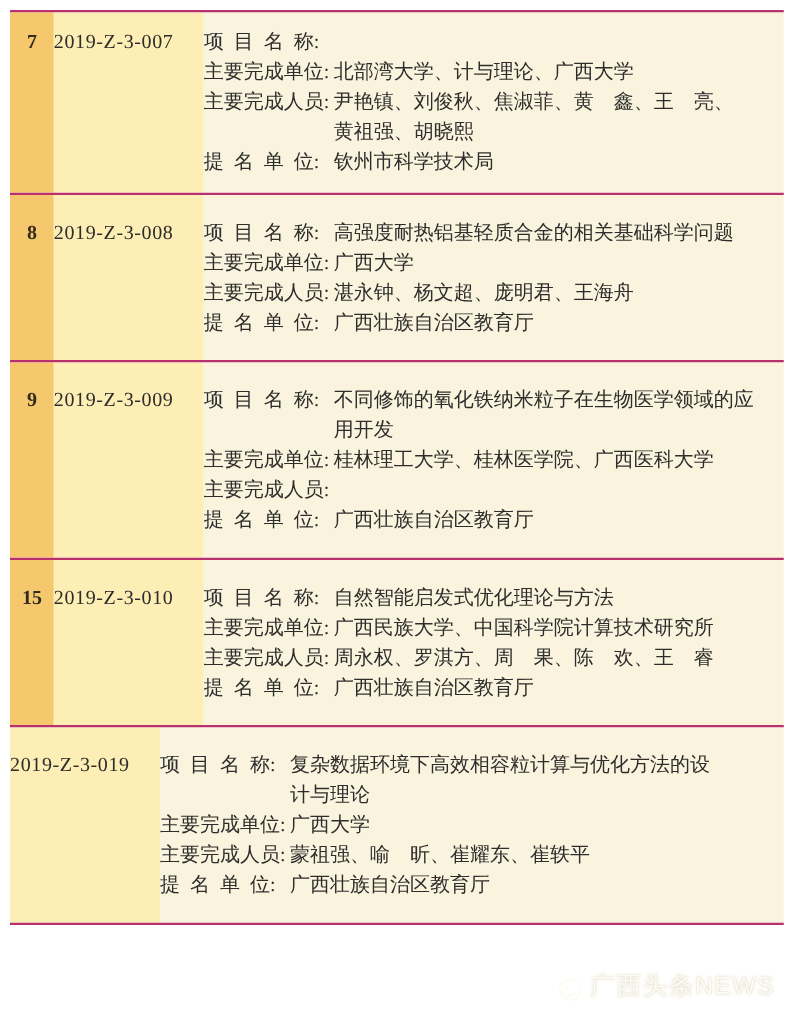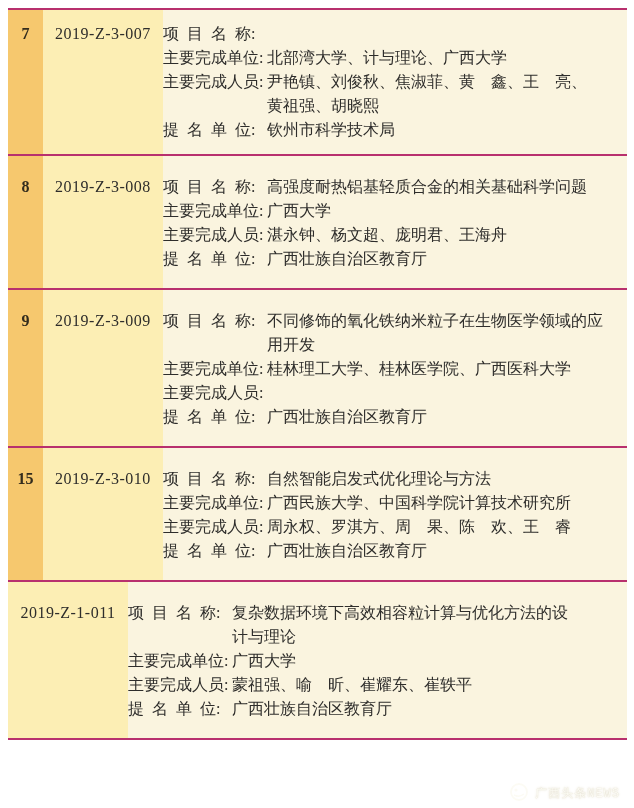--- a/index.html
+++ b/index.html
@@ -36,21 +36,21 @@
     background:var(--no-bg);
     text-align:center;
     font-weight:bold;
     color:#332c1d;
     padding-top:19px;
     line-height:24px;
   }
   .col-code{
     flex:0 0 120px;
     background:var(--code-bg);
-    text-align:center;
+    text-align:left;
     padding-top:19px;
     line-height:24px;
     letter-spacing:.5px;
   }
   .col-content{
     flex:1 1 auto;
     background:var(--content-bg);
     padding:19px 12px 17px 0;
   }
   .row.first .col-no,.row.first .col-code{padding-top:12px;}
@@ -69,22 +69,22 @@
     white-space:pre-line;
   }
   .watermark{
     position:absolute;
     right:14px;
     bottom:6px;
     display:flex;
     align-items:flex-end;
     gap:6px;
     color:#fcfbf4;
-    font-family:Liberation Mono, monospace;
-    font-size:12px;
+    font-family:Liberation Sans, sans-serif;
+    font-size:20px;
     letter-spacing:1px;
     text-shadow:0 0 1px #d9d2bd,0 0 3px #e2dcc8;
     opacity:.95;
   }
   .wm-icon{display:inline-flex;}
 </style>
 </head>
 <body>
 
 <div class="page">
@@ -188,21 +188,21 @@
     <span class="field-value">周永权、罗淇方、周　果、陈　欢、王　睿</span>
   </div>
           <div class="field">
     <span class="field-label">提 名 单 位:</span>
     <span class="field-value">广西壮族自治区教育厅</span>
   </div>
         </div>
   </section>
       <section class="row">
     <div class="col-code">
-      <span>2019-Z-1-011</span>
+      <span>2019-Z-3-019</span>
     </div>
     <div class="col-content">
           <div class="field">
     <span class="field-label">项 目 名 称:</span>
     <span class="field-value">复杂数据环境下高效相容粒计算与优化方法的设
 计与理论</span>
   </div>
           <div class="field">
     <span class="field-label">主要完成单位:</span>
     <span class="field-value">广西大学</span>

